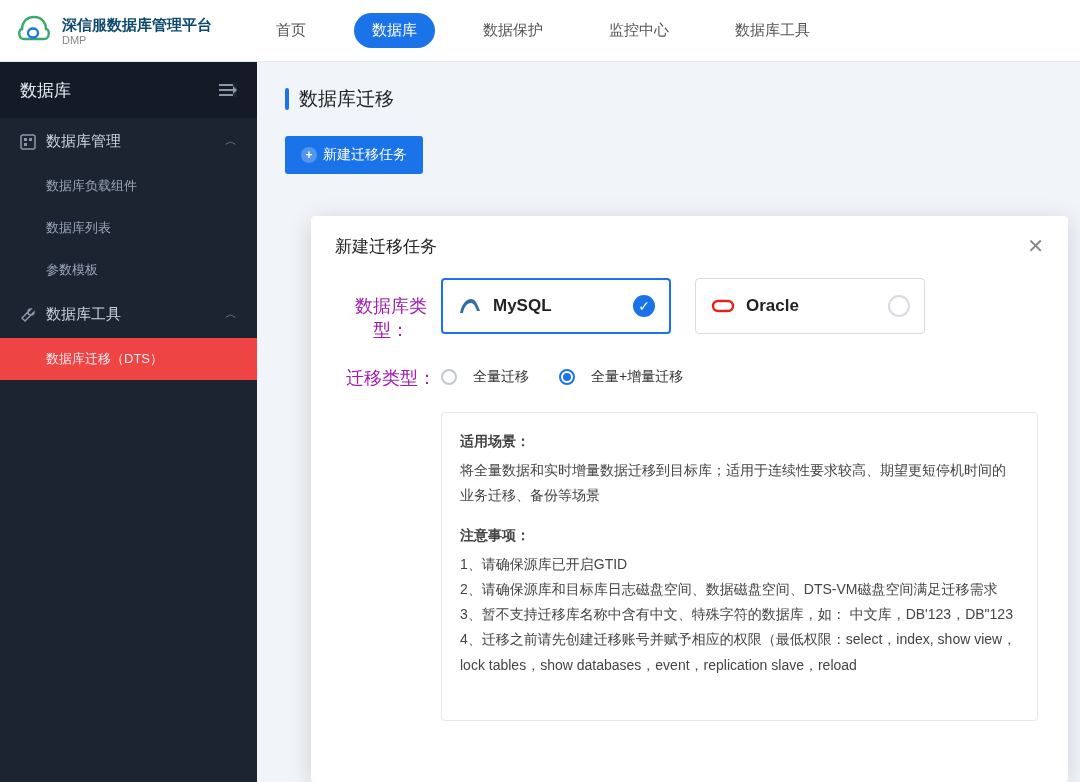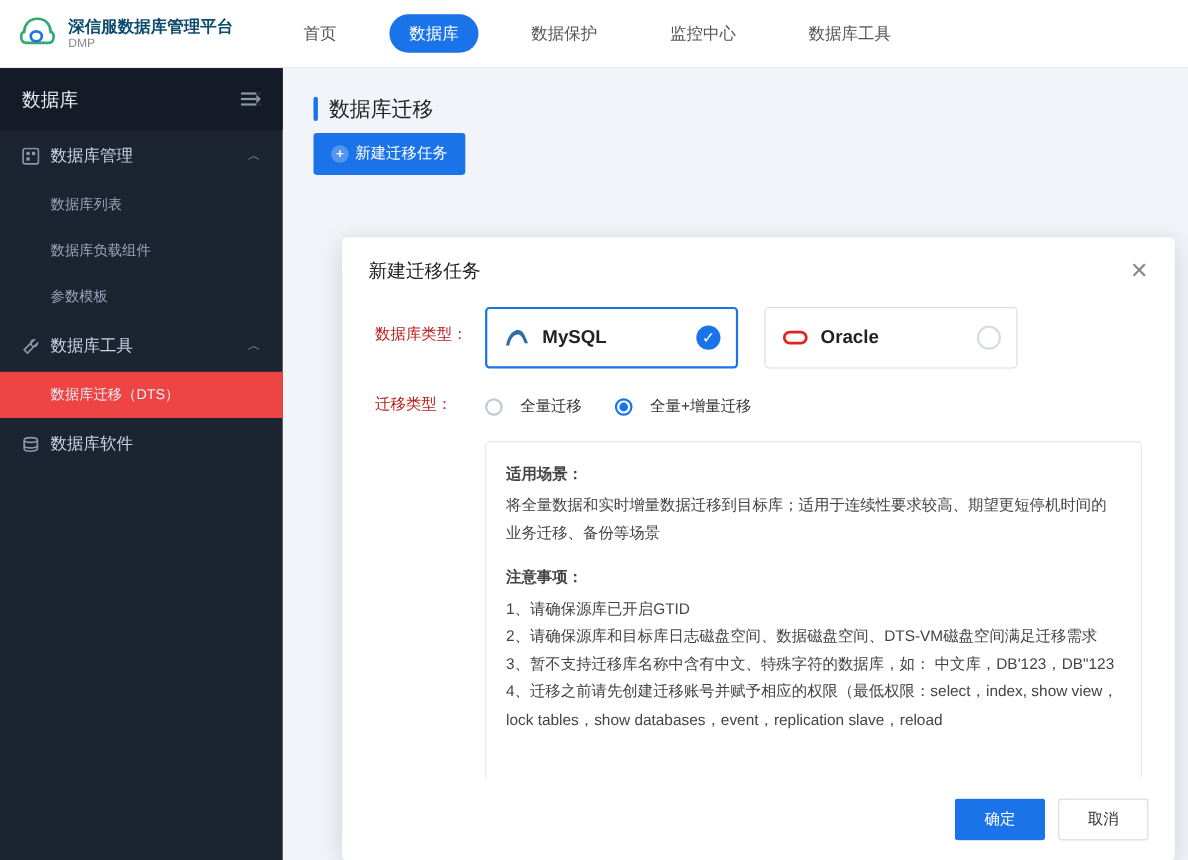--- a/index.html
+++ b/index.html
@@ -19,33 +19,33 @@
     .sidebar { width: 257px; background: #1c2432; color: #c9d2e0; }
     .sidebar-header { height: 56px; display: flex; align-items: center; justify-content: space-between; padding: 0 20px; font-size: 17px; color: #e6ebf3; background: #141b27; }
     .sidebar-group { }
     .group-title { display: flex; align-items: center; justify-content: space-between; padding: 14px 20px; font-size: 15px; color: #c9d2e0; cursor: pointer; }
     .group-title .left { display: flex; align-items: center; gap: 10px; }
     .sub-item { padding: 12px 20px 12px 46px; font-size: 13px; color: #9aa6b8; cursor: pointer; }
     .sub-item.active { background: #ef4444; color: #e6ebf3; }
     .chev { font-size: 12px; color: #8c96a8; }
     
     .main { flex: 1; padding: 24px 28px; position: relative; }
-    .page-title { display: flex; align-items: center; font-size: 19px; color: #222; margin-bottom: 9px; }
+    .page-title { display: flex; align-items: center; font-size: 19px; color: #222; margin-bottom: 24px; }
     .page-title::before { content: ""; width: 4px; height: 22px; background: #1A73E8; margin-right: 10px; border-radius: 2px; }
     .btn-primary { background: #1A73E8; color: #fff; border: none; padding: 10px 16px; border-radius: 3px; font-size: 14px; cursor: pointer; display: inline-flex; align-items: center; gap: 6px; }
     .plus-ico { width: 16px; height: 16px; border-radius: 50%; background: rgba(255,255,255,0.25); display: inline-flex; align-items: center; justify-content: center; font-size: 12px; font-weight: bold; }
     
     .modal { position: absolute; left: 311px; top: 216px; width: 757px; height: 566px; background: #fff; box-shadow: 0 4px 24px rgba(0,0,0,0.15); border-radius: 4px; display: flex; flex-direction: column; }
     .modal-head { display: flex; justify-content: space-between; align-items: center; padding: 18px 24px 8px 24px; }
     .modal-title { font-size: 17px; color: #222; font-weight: 500; }
     .close-x { font-size: 20px; color: #888; cursor: pointer; background: none; border: none; }
     .modal-body { padding: 12px 30px 0 30px; flex: 1; overflow: hidden; }
     
     .form-row { display: flex; align-items: flex-start; margin-bottom: 22px; }
-    .form-label { width: 100px; text-align: left; color: #b91c1c; padding-top: 16px; font-size: 14px; }
+    .form-label { width: 100px; text-align: center; color: #a21caf; padding-top: 16px; font-size: 18px; }
     .form-ctrl { flex: 1; display: flex; gap: 24px; }
     
     .db-card { width: 230px; height: 56px; border: 1px solid #d6dbe4; border-radius: 4px; display: flex; align-items: center; padding: 0 14px; cursor: pointer; justify-content: space-between; }
     .db-card.selected { border: 2px solid #1A73E8; }
     .db-card .db-left { display: flex; align-items: center; gap: 10px; }
     .db-name { font-size: 17px; font-weight: 600; color: #222; }
     .check-badge { width: 22px; height: 22px; border-radius: 50%; display: flex; align-items: center; justify-content: center; }
     .check-badge.on { background: #1A73E8; color: #fff; }
     .check-badge.off { border: 2px solid #d6dbe4; color: transparent; }
     
@@ -114,54 +114,40 @@
                 <rect x="1" y="1" width="14" height="14" rx="2" fill="none" stroke="#8c96a8" stroke-width="1.5"></rect>
                 <rect x="4" y="4" width="3" height="3" fill="#8c96a8"></rect>
                 <rect x="9" y="4" width="3" height="3" fill="#8c96a8"></rect>
                 <rect x="4" y="9" width="3" height="3" fill="#8c96a8"></rect>
               </svg>
             </span>
           <span>数据库管理</span>
         </span>
         <span class="chev">︿</span>
       </div>
+      <div class="sub-item">数据库负载组件</div>
       <div class="sub-item">数据库列表</div>
-      <div class="sub-item">数据库负载组件</div>
       <div class="sub-item">参数模板</div>
     </div>
 
     <div class="sidebar-group">
       <div class="group-title">
         <span class="left">
           <span>
               <svg width="16" height="16" viewBox="0 0 16 16">
                 <path d="M11 2 a3 3 0 1 0 3 3 L11 8 L5 14 L2 11 L8 5 Z" fill="none" stroke="#8c96a8" stroke-width="1.5"></path>
               </svg>
             </span>
           <span>数据库工具</span>
         </span>
         <span class="chev">︿</span>
       </div>
       <div class="sub-item active">数据库迁移（DTS）</div>
     </div>
 
-    <div class="sidebar-group">
-      <div class="group-title">
-        <span class="left">
-          <span>
-              <svg width="16" height="16" viewBox="0 0 16 16">
-                <ellipse cx="8" cy="4" rx="6" ry="2.2" fill="none" stroke="#8c96a8" stroke-width="1.5"></ellipse>
-                <path d="M2 4 v5 a6 2.2 0 0 0 12 0 v-5" fill="none" stroke="#8c96a8" stroke-width="1.5"></path>
-                <path d="M2 9 v3 a6 2.2 0 0 0 12 0 v-3" fill="none" stroke="#8c96a8" stroke-width="1.5"></path>
-              </svg>
-            </span>
-          <span>数据库软件</span>
-        </span>
-      </div>
-    </div>
   </div>
 
   <div class="main">
     <div class="page-title">数据库迁移</div>
     <button class="btn-primary">
       <span class="plus-ico">+</span>
       <span>新建迁移任务</span>
     </button>
   </div>
 </div>
@@ -223,17 +209,13 @@
       <div class="sect">
         <div class="sect-title">注意事项：</div>
         <div>1、请确保源库已开启GTID</div>
         <div>2、请确保源库和目标库日志磁盘空间、数据磁盘空间、DTS-VM磁盘空间满足迁移需求</div>
         <div>3、暂不支持迁移库名称中含有中文、特殊字符的数据库，如： 中文库，DB'123，DB"123</div>
         <div>4、迁移之前请先创建迁移账号并赋予相应的权限（最低权限：select，index, show view，lock tables，show databases，event，replication slave，reload</div>
       </div>
     </div>
 
   </div>
-  <div class="modal-foot">
-    <button class="btn btn-confirm">确定</button>
-    <button class="btn btn-cancel">取消</button>
-  </div>
 </div>
 
 </body></html>

